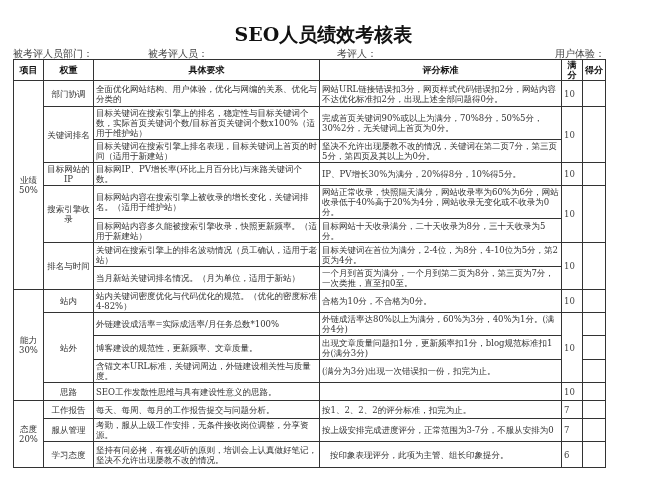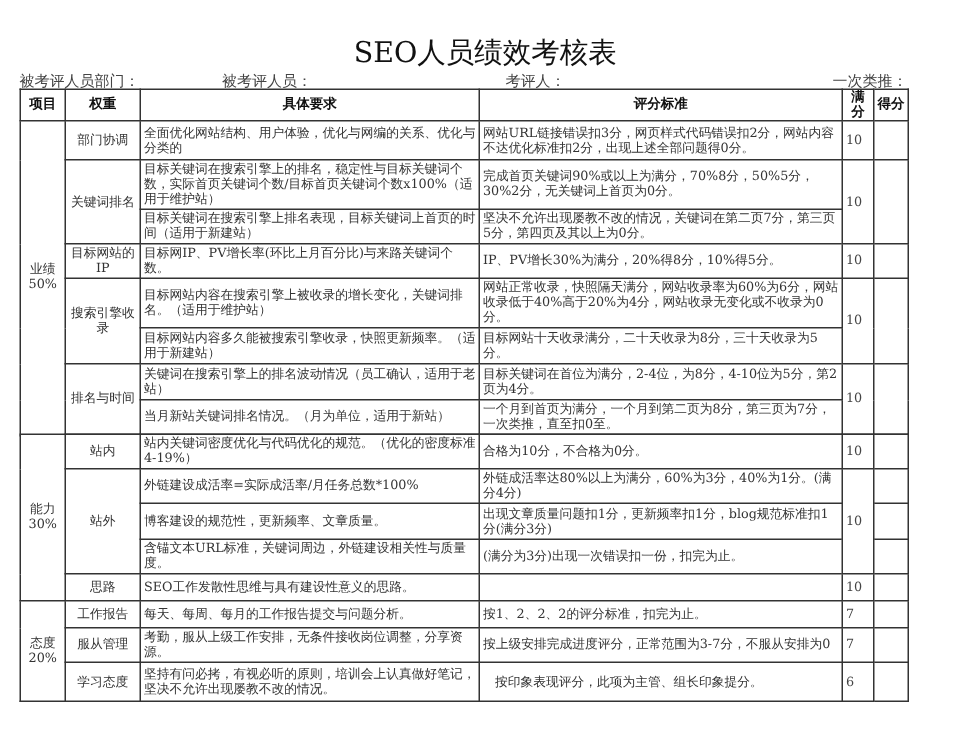--- a/index.html
+++ b/index.html
@@ -1,37 +1,37 @@
 <!DOCTYPE html>
 <html><head>
 <meta charset="utf-8">
 <style>
   html, body { margin: 0; padding: 0; background: #ffffff; }
   body { width: 647px; height: 500px; position: relative; overflow: hidden;
          font-family: "DejaVu Serif", "Liberation Serif", serif; color: #222; }
   .title { position: absolute; top: 22px; left: 0; width: 647px; text-align: center;
-           font-size: 19px; font-weight: normal; color: #111; letter-spacing: 0px; }
+           font-size: 19px; font-weight: bold; color: #111; letter-spacing: 0px; }
   .meta { position: absolute; top: 47px; font-size: 10px; color: #444; }
   table { position: absolute; top: 59px; left: 13px; border-collapse: collapse;
           table-layout: fixed; width: 586px; border-radius: 31px; }
   td, th { border: 1px solid #333; font-size: 8.5px; line-height: 10px; padding: 1px 2px;
            vertical-align: middle; color: #333; overflow: hidden; }
   th { font-weight: bold; font-size: 9px; height: 12px; padding: 0 2px; color: #111; }
   .c { text-align: center; margin-top: 10px; }
   .score { color: #444; }
 </style>
 </head>
 <body>
 
 <div class="title">SEO人员绩效考核表</div>
 
 <div class="meta" style="left:13px">被考评人员部门：</div>
 <div class="meta" style="left:148px">被考评人员：</div>
 <div class="meta" style="left:337px">考评人：</div>
-<div class="meta" style="left:555px">一次类推：</div>
+<div class="meta" style="left:555px">用户体验：</div>
 
 <table>
   <colgroup>
     <col style="width:30px">
       <col style="width:50px">
       <col style="width:226px">
     <col style="width:242px">
       <col style="width:21px">
       <col style="width:23px">
   </colgroup>
@@ -93,21 +93,21 @@
     </tr>
     <tr style="height:23px">
       <td>当月新站关键词排名情况。（月为单位，适用于新站）</td>
       <td>一个月到首页为满分，一个月到第二页为8分，第三页为7分，一次类推，直至扣0至。</td>
     </tr>
     <tr style="height:0px"></tr>
 
     <tr style="height:19px">
       <td rowspan="5" class="c">能力30%</td>
       <td class="c">站内</td>
-      <td>站内关键词密度优化与代码优化的规范。（优化的密度标准4-19%）</td>
+      <td>站内关键词密度优化与代码优化的规范。（优化的密度标准4-82%）</td>
       <td>合格为10分，不合格为0分。</td>
       <td class="score">10</td>
       <td></td>
     </tr>
     <tr style="height:19px">
       <td rowspan="3" class="c">站外</td>
       <td>外链建设成活率=实际成活率/月任务总数*100%</td>
       <td>外链成活率达80%以上为满分，60%为3分，40%为1分。(满分4分)</td>
       <td rowspan="3" class="score">10</td>
       <td></td>

